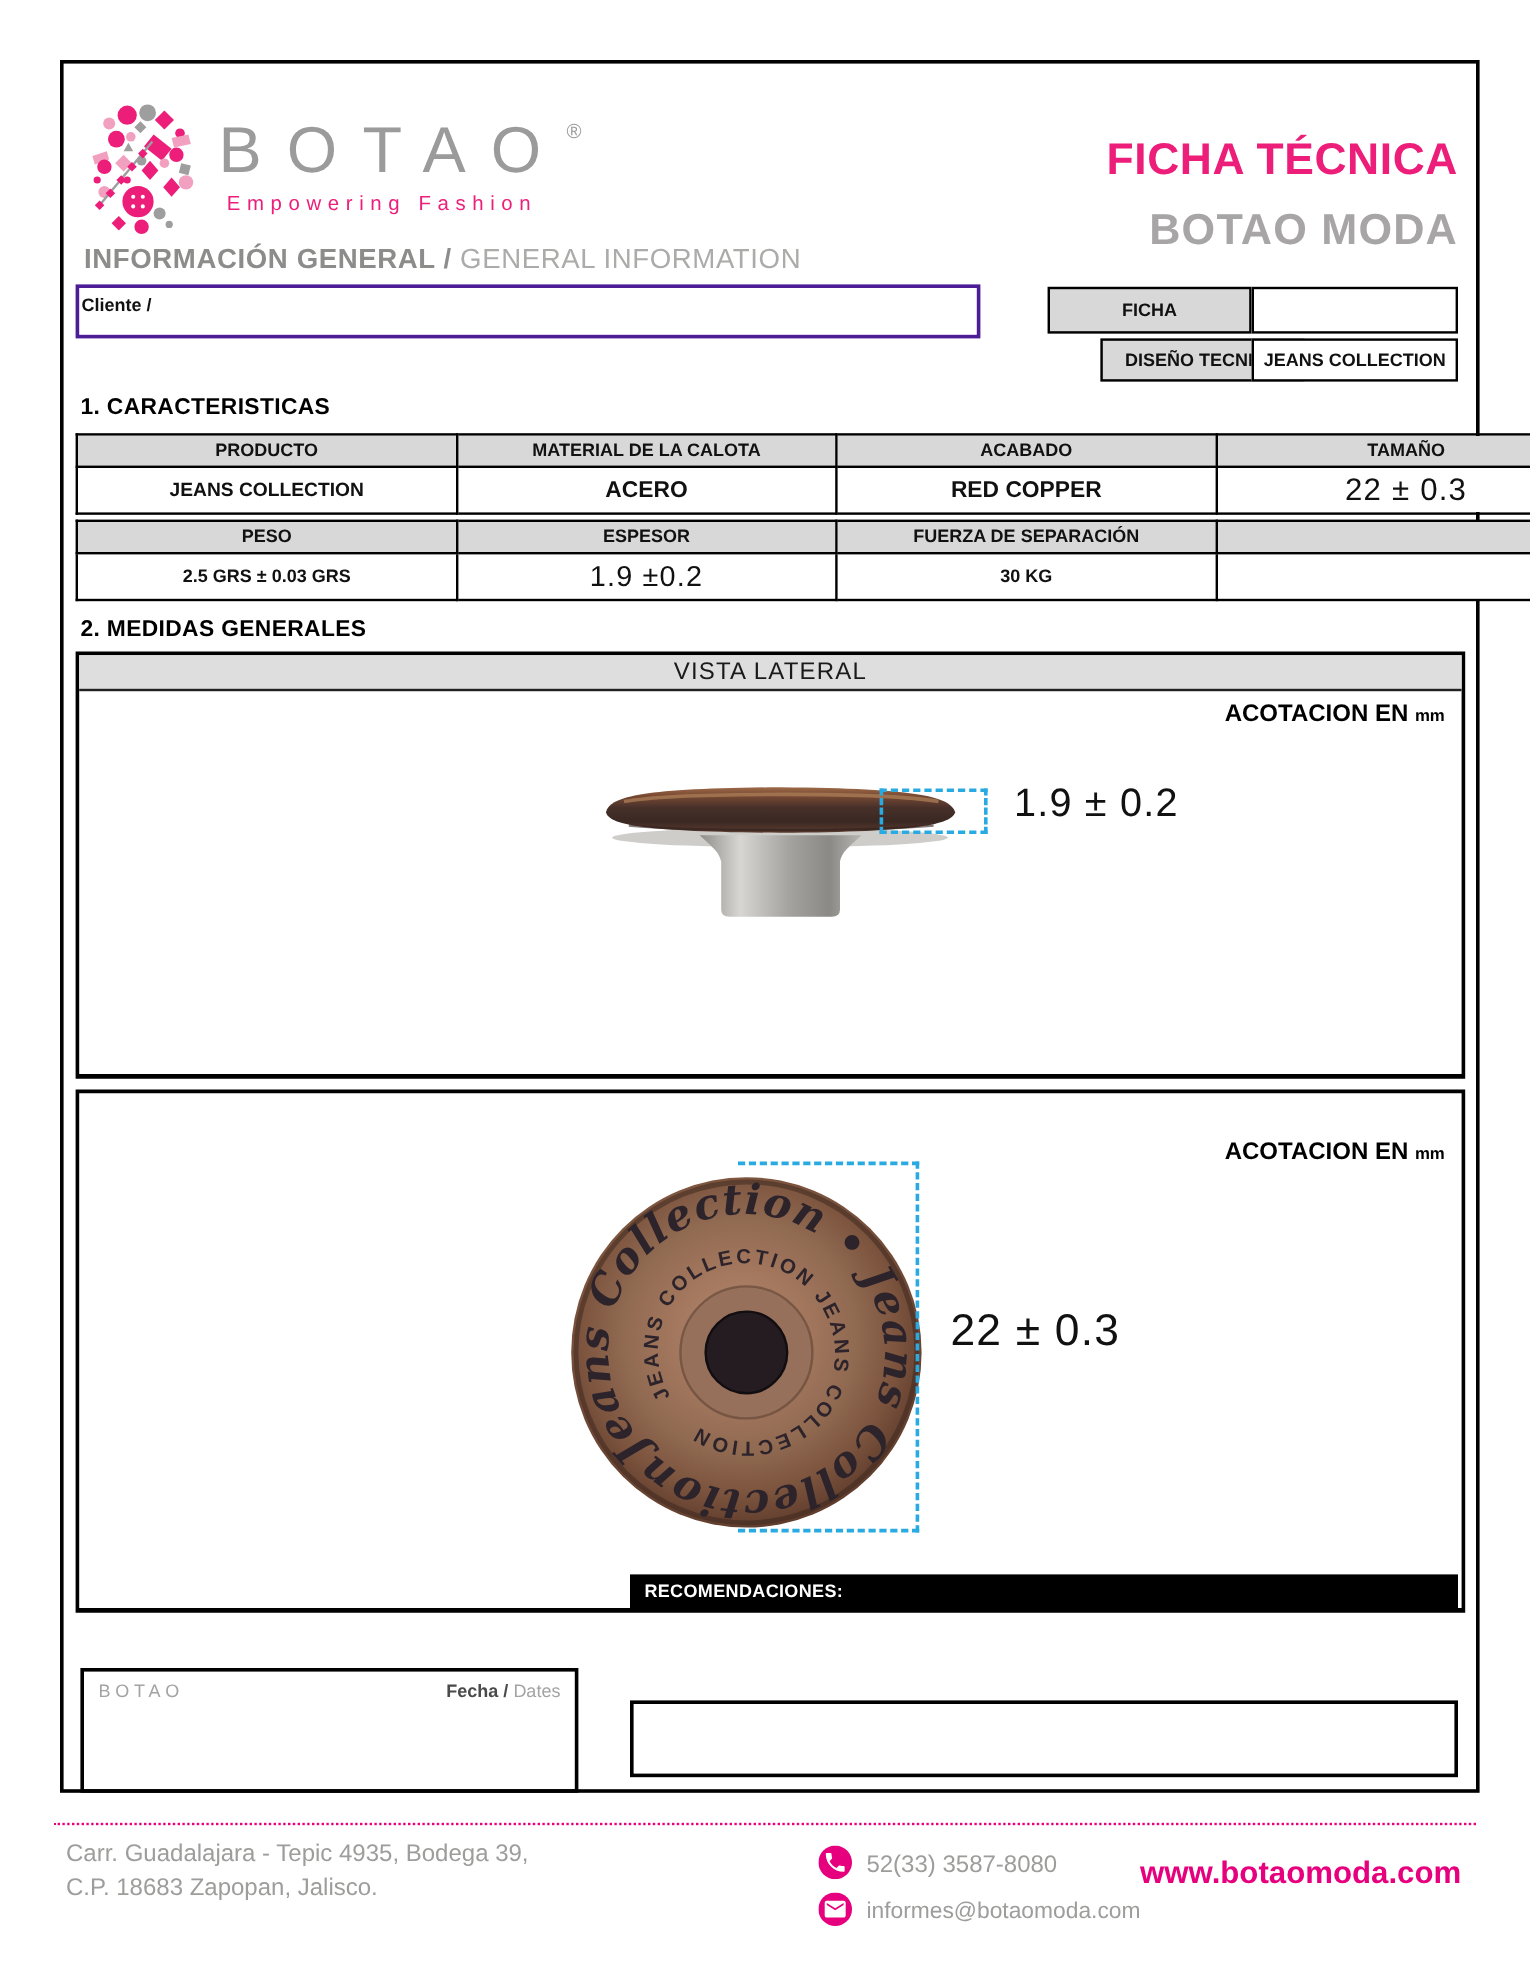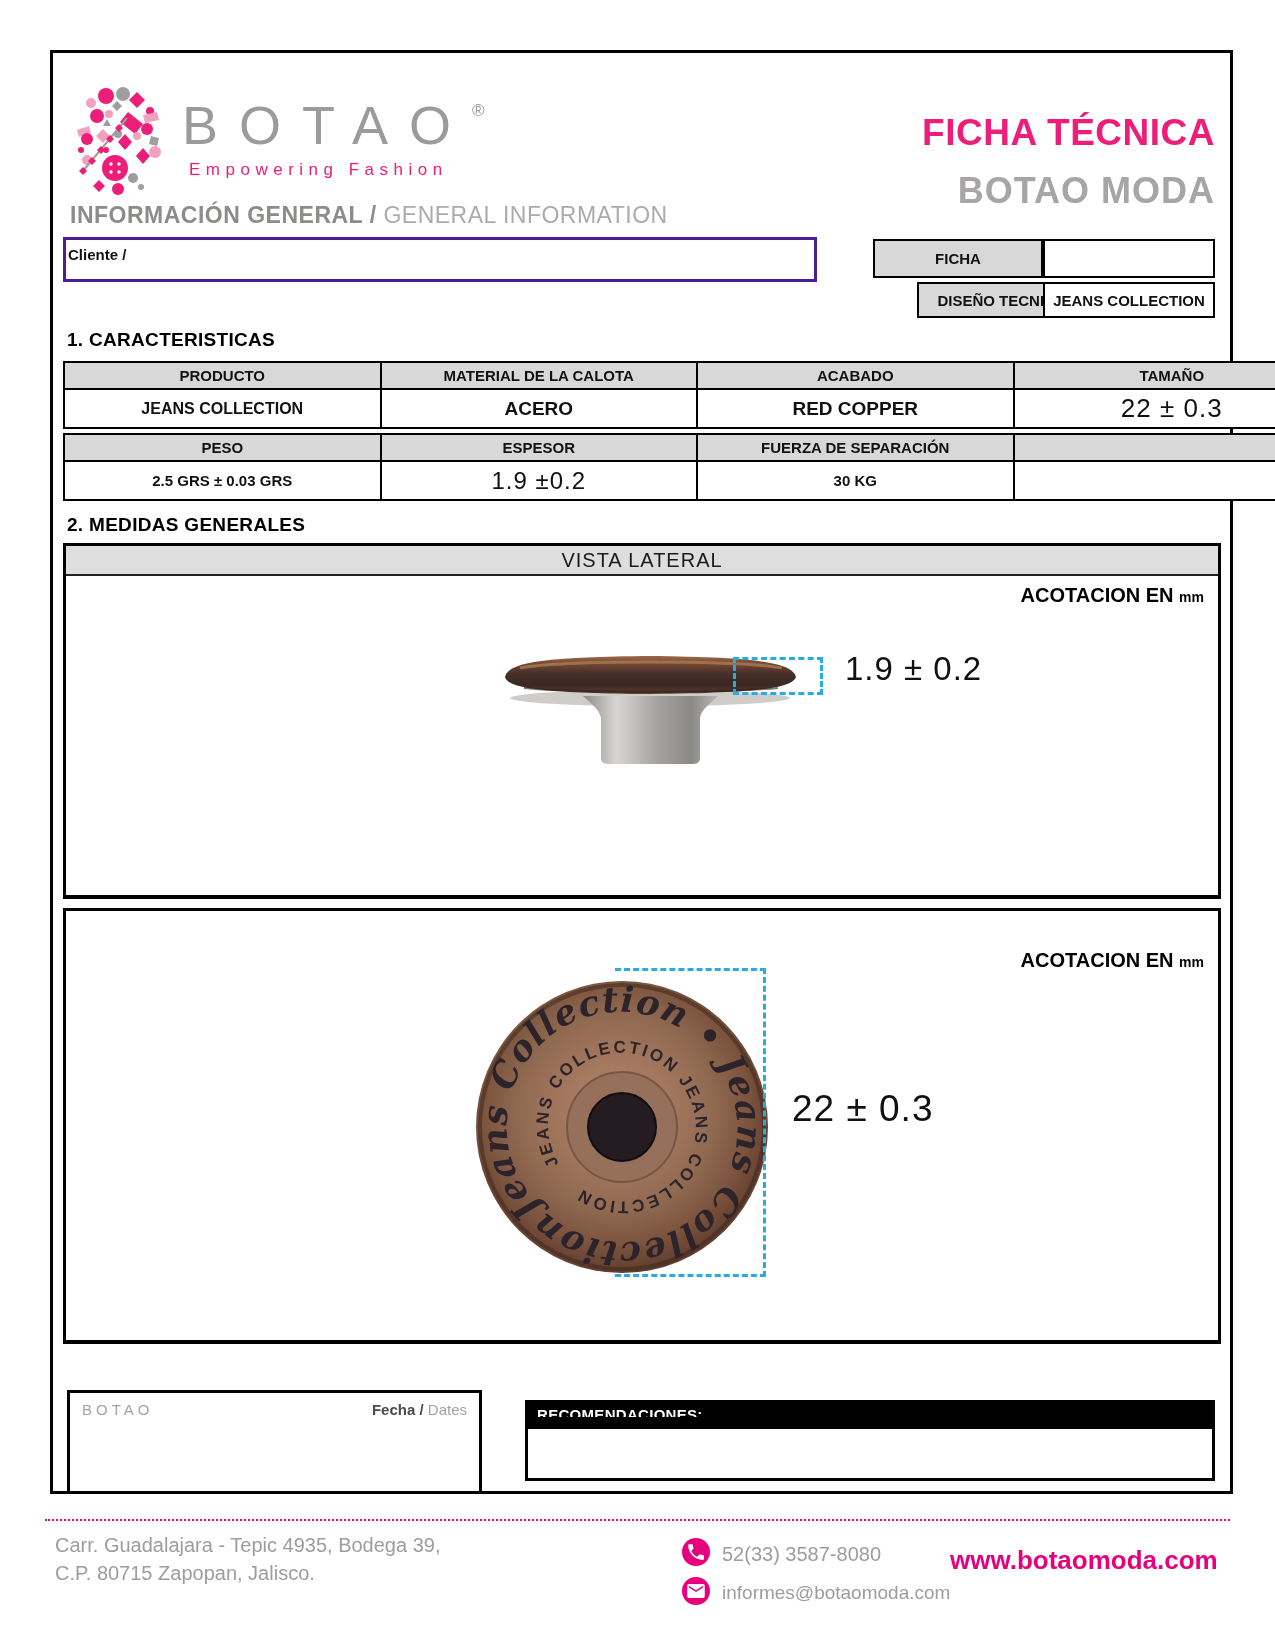--- a/index.html
+++ b/index.html
@@ -39,21 +39,21 @@
   .acota{position:absolute;right:14px;top:38px;font-size:20px;font-weight:700;color:#000;}
   .acota .mm{font-size:14px;}
   .dim-label{font-size:33px;color:#111;letter-spacing:1px;white-space:nowrap;}
   .dash-box{border:3px dashed #29ABE2;}
   
   .botao-box{left:67px;top:1390px;width:385px;height:82px;border:3px solid #000;padding:8px 12px;box-sizing:content-box;}
   .botao-box .brand-sm{font-size:15px;letter-spacing:4px;color:#A3A3A3;float:left;}
   .botao-box .fecha-sm{font-size:15px;float:right;}
   .fecha-sm .b{font-weight:700;color:#4a4a4a;}
   .fecha-sm .l{color:#A3A3A3;}
-  .recom-bar{left:525px;top:1400px;width:678px;height:29px;background:#000;color:#fff;font-size:15px;font-weight:700;padding-left:12px;display:flex;align-items:center;letter-spacing:.3px;}
+  .recom-bar{left:525px;top:1312px;width:678px;height:29px;background:#000;color:#fff;font-size:15px;font-weight:700;padding-left:12px;display:flex;align-items:center;letter-spacing:.3px;}
   .recom-box{left:525px;top:1417px;width:684px;height:58px;border:3px solid #000;}
   
   .dotted-line{left:45px;top:1519px;width:1185px;height:0;border-top:2px dotted #E6007E;}
   .address{left:55px;top:1532px;font-size:20px;color:#9D9D9C;line-height:27.5px;}
   .contact-text{font-size:20px;color:#9D9D9C;}
   .website{left:950px;top:1545px;width:266px;text-align:right;font-size:26px;font-weight:700;color:#E6007E;}
   .icon-circle{width:28px;height:28px;}
 </style>
 </head>
 <body>
@@ -236,21 +236,21 @@
 <div class="abs botao-box">
   <span class="brand-sm">BOTAO</span>
   <span class="fecha-sm"><span class="b">Fecha / </span><span class="l">Dates</span></span>
 </div>
 <div class="abs recom-bar">RECOMENDACIONES:</div>
 <div class="abs recom-box"></div>
 
 <div class="abs dotted-line"></div>
 <div class="abs address">
   <div>Carr. Guadalajara - Tepic 4935, Bodega 39,</div>
-  <div>C.P. 80715 Zapopan, Jalisco.</div>
+  <div>C.P. 18683 Zapopan, Jalisco.</div>
 </div>
 
 <div class="abs" style="left:682px;top:1538px;">
   <svg class="icon-circle" viewBox="0 0 32 32">
     <circle cx="16" cy="16" r="16" fill="#E6007E"></circle>
     <path transform="translate(4,4)" fill="#ffffff" d="M6.62 10.79c1.44 2.83 3.76 5.14 6.59 6.59l2.2-2.21c.27-.27.67-.36 1.02-.24 1.12.37 2.33.57 3.57.57.55 0 1 .45 1 1V20c0 .55-.45 1-1 1-9.39 0-17-7.61-17-17 0-.55.45-1 1-1h3.5c.55 0 1 .45 1 1 0 1.25.2 2.45.57 3.57.11.35.03.74-.25 1.02l-2.2 2.2z"></path>
   </svg>
 </div>
 <div class="abs contact-text" style="left:722px;top:1543px;">52(33) 3587-8080</div>
 

